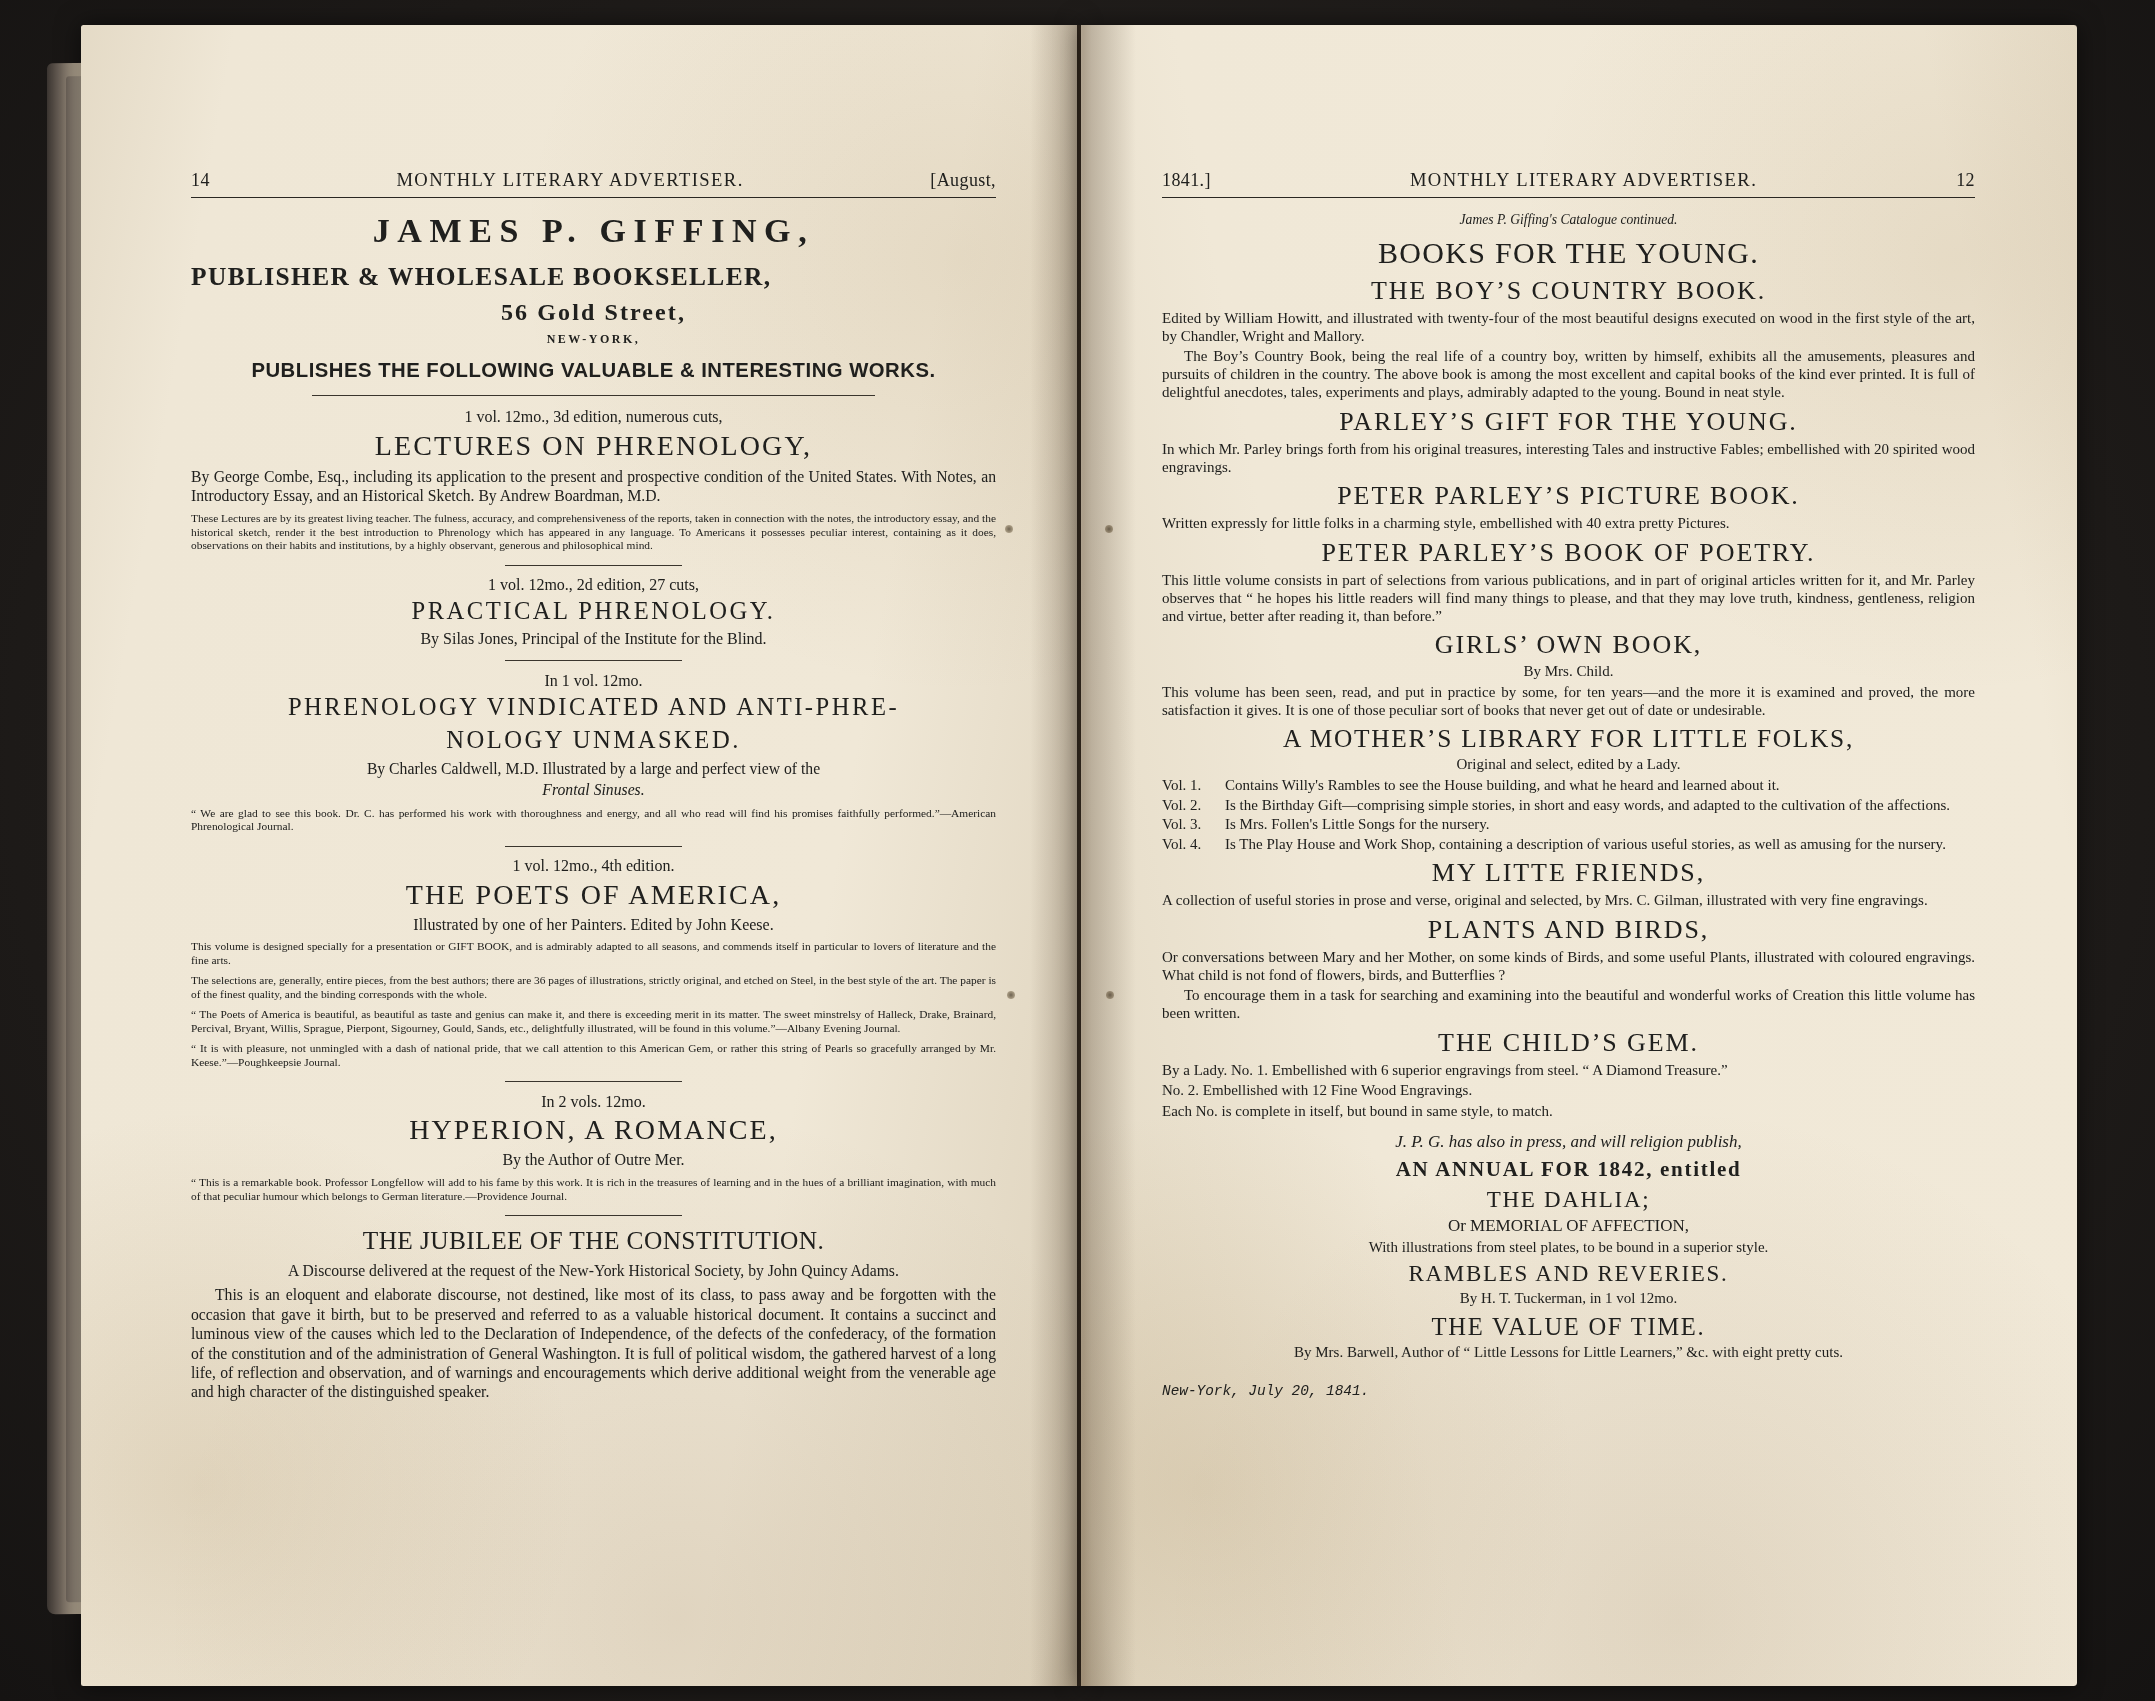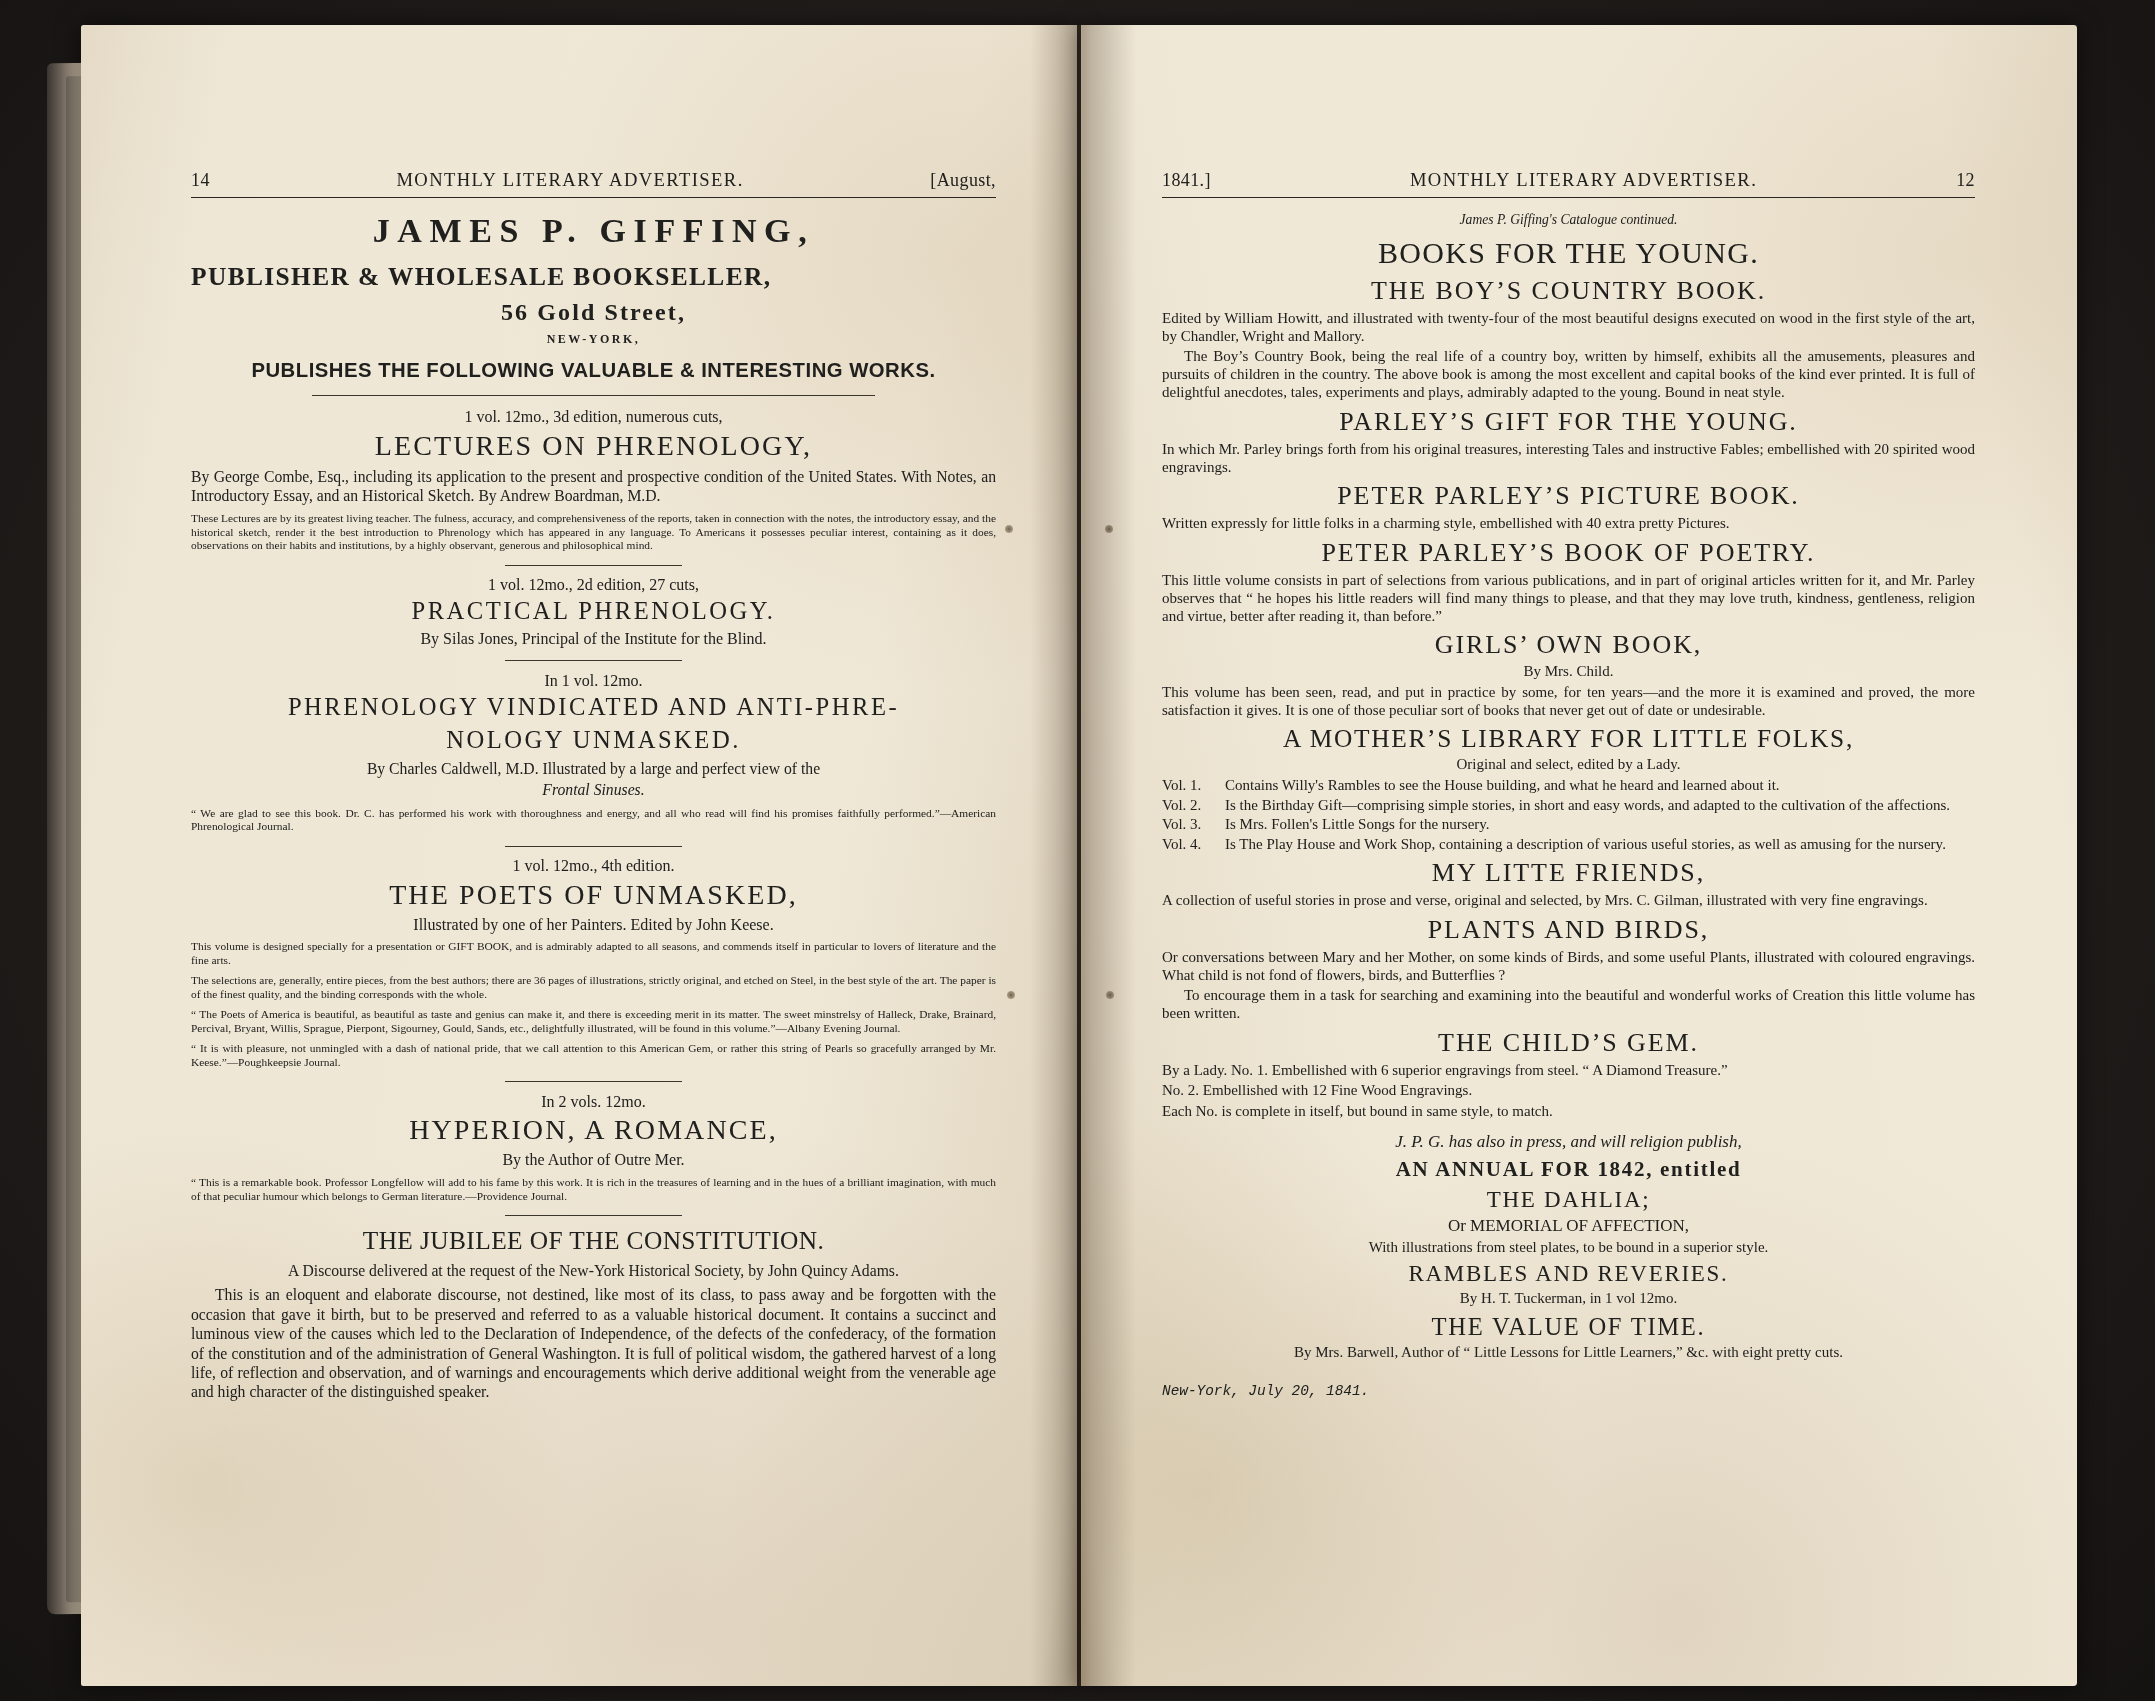--- a/index.html
+++ b/index.html
@@ -143,21 +143,21 @@
           <div class="title-md">PHRENOLOGY VINDICATED AND ANTI-PHRE-</div>
           <div class="title-md">NOLOGY UNMASKED.</div>
           <div class="body" style="text-align:center">By Charles Caldwell, M.D. Illustrated by a large and perfect view of the</div>
           <div class="body it" style="text-align:center;margin-top:-3.4px">Frontal Sinuses.</div>
           <div class="quote">“ We are glad to see this book. Dr. C. has performed his work with thoroughness and energy, and all who read will find his promises faithfully performed.”—American Phrenological Journal.</div>
         </div>
         <div class="hr-tiny"></div>
 
         <div>
           <div class="edline">1 vol. 12mo., 4th edition.</div>
-          <div class="title-lg">THE POETS OF UNMASKED,</div>
+          <div class="title-lg">THE POETS OF AMERICA,</div>
           <div class="byline">Illustrated by one of her Painters. Edited by John Keese.</div>
           <div class="fine">This volume is designed specially for a presentation or GIFT BOOK, and is admirably adapted to all seasons, and commends itself in particular to lovers of literature and the fine arts.</div>
           <div class="fine">The selections are, generally, entire pieces, from the best authors; there are 36 pages of illustrations, strictly original, and etched on Steel, in the best style of the art. The paper is of the finest quality, and the binding corresponds with the whole.</div>
           <div class="quote">“ The Poets of America is beautiful, as beautiful as taste and genius can make it, and there is exceeding merit in its matter. The sweet minstrelsy of Halleck, Drake, Brainard, Percival, Bryant, Willis, Sprague, Pierpont, Sigourney, Gould, Sands, etc., delightfully illustrated, will be found in this volume.”—Albany Evening Journal.</div>
           <div class="quote">“ It is with pleasure, not unmingled with a dash of national pride, that we call attention to this American Gem, or rather this string of Pearls so gracefully arranged by Mr. Keese.”—Poughkeepsie Journal.</div>
         </div>
         <div class="hr-tiny"></div>
 
         <div>
           <div class="edline">In 2 vols. 12mo.</div>

